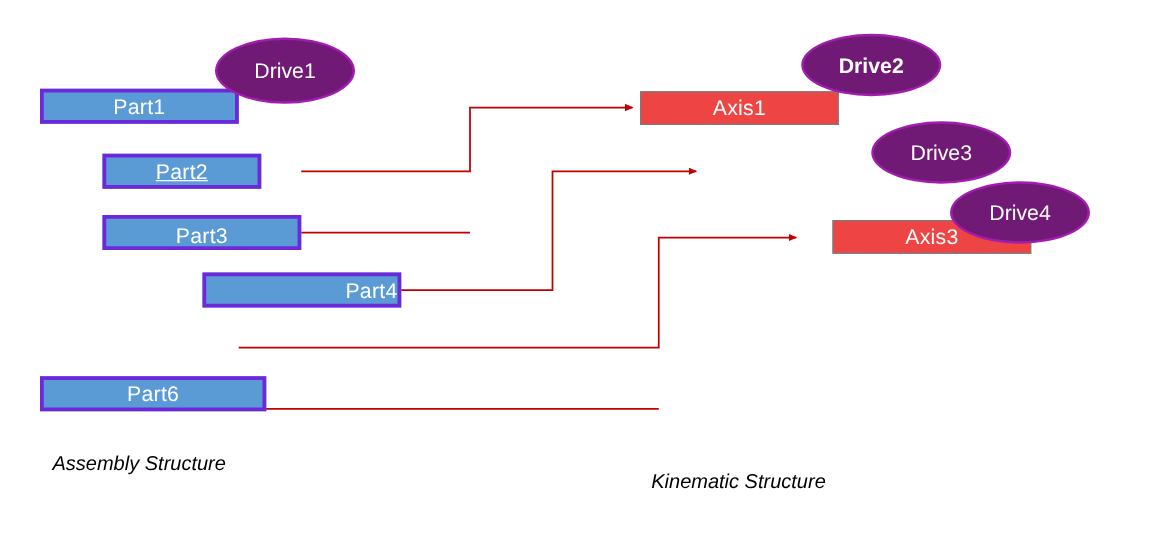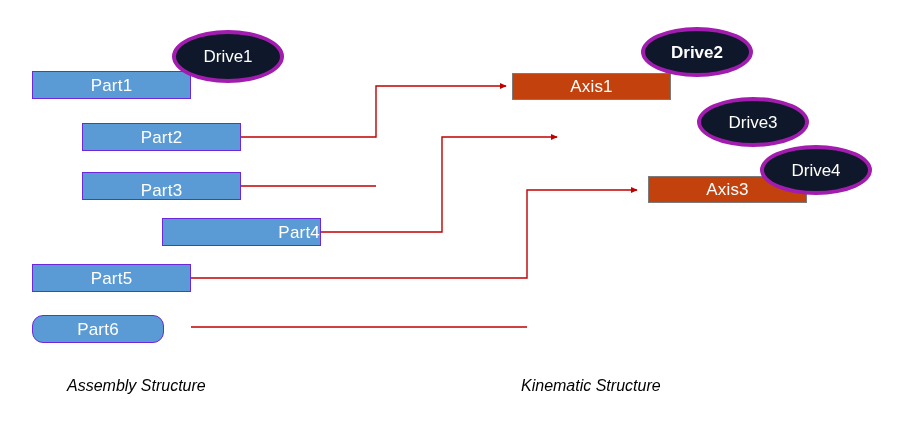--- a/index.html
+++ b/index.html
@@ -35,35 +35,35 @@
     align-items: center;
     justify-content: center;
     color: #ffffff;
     font-size: 17px;
     line-height: 1;
     letter-spacing: 0.2px;
     white-space: nowrap;
   }
   .node.part {
     background: #5B9BD5;
-    border: 1px solid #6d28d9;
+    border: 3px solid #6d28d9;
   }
   .node.axis {
-    background: #c2410c;
+    background: #ef4444;
     border: 1px solid #7B7B7B;
   }
   
   .ellipse {
     position: absolute;
     box-sizing: border-box;
     display: flex;
     align-items: center;
     justify-content: center;
-    background: #0f172a;
-    border: 4px solid #a21caf;
+    background: #701a75;
+    border: 2px solid #a21caf;
     border-radius: 50%;
     color: #ffffff;
     font-size: 17px;
     line-height: 1;
     white-space: nowrap;
   }
   
   .caption {
     position: absolute;
     font-style: italic;
@@ -91,52 +91,49 @@
     <path fill="none" stroke="#C00000" stroke-width="1.4" marker-end="url(#arrow)" d="M 321 232 L 442 232 L 442 137 L 557 137"></path>
 
     <path fill="none" stroke="#C00000" stroke-width="1.4" marker-end="url(#arrow)" d="M 191 278 L 527 278 L 527 190 L 637 190"></path>
 
     <path fill="none" stroke="#C00000" stroke-width="1.4" d="M 191 327 L 527 327"></path>
   </svg>
 
   <div class="node part" style="left: 32px; top: 71px; width: 159px; height: 28px;">
     <span>Part1</span>
   </div>
-  <div class="node part" style="left: 82px; top: 123px; width: 159px; height: 28px;">
+  <div class="node part" style="left: 82px; top: 123px; width: 127px; height: 28px; text-decoration: underline;">
     <span>Part2</span>
   </div>
   <div class="node part" style="left: 82px; top: 172px; width: 159px; height: 28px; align-items: flex-end;">
     <span>Part3</span>
   </div>
   <div class="node part" style="left: 162px; top: 218px; width: 159px; height: 28px; justify-content: flex-end;">
     <span>Part4</span>
   </div>
-  <div class="node part" style="left: 32px; top: 264px; width: 159px; height: 28px;">
-    <span>Part5</span>
-  </div>
-  <div class="node part" style="left: 32px; top: 315px; width: 132px; height: 28px; border-radius: 11px;">
+  <div class="node part" style="left: 32px; top: 301px; width: 181px; height: 28px;">
     <span>Part6</span>
   </div>
 
   <div class="node axis" style="left: 512px; top: 73px; width: 159px; height: 27px;">
     <span>Axis1</span>
   </div>
-  <div class="node axis" style="left: 648px; top: 176px; width: 159px; height: 27px; justify-content: center;">
+  <div class="node axis" style="left: 666px; top: 176px; width: 159px; height: 27px; justify-content: center;">
     <span>Axis3</span>
   </div>
 
   <div class="ellipse" style="left: 172px; top: 30px; width: 112px; height: 53px;">
     <span>Drive1</span>
   </div>
   <div class="ellipse" style="left: 641px; top: 27px; width: 112px; height: 50px; font-weight: bold;">
     <span>Drive2</span>
   </div>
   <div class="ellipse" style="left: 697px; top: 97px; width: 112px; height: 50px;">
     <span>Drive3</span>
   </div>
   <div class="ellipse" style="left: 760px; top: 145px; width: 112px; height: 50px; text-align: right;">
     <span>Drive4</span>
   </div>
 
-  <div class="caption" style="left:42px; top:377px;margin-left:25px;">Assembly Structure</div>
+  <div class="caption" style="left:42px; top:363px;">Assembly Structure</div>
   <div class="caption" style="left:521px; top:377px;">Kinematic Structure</div>
 
 </div>
 
 </body></html>

